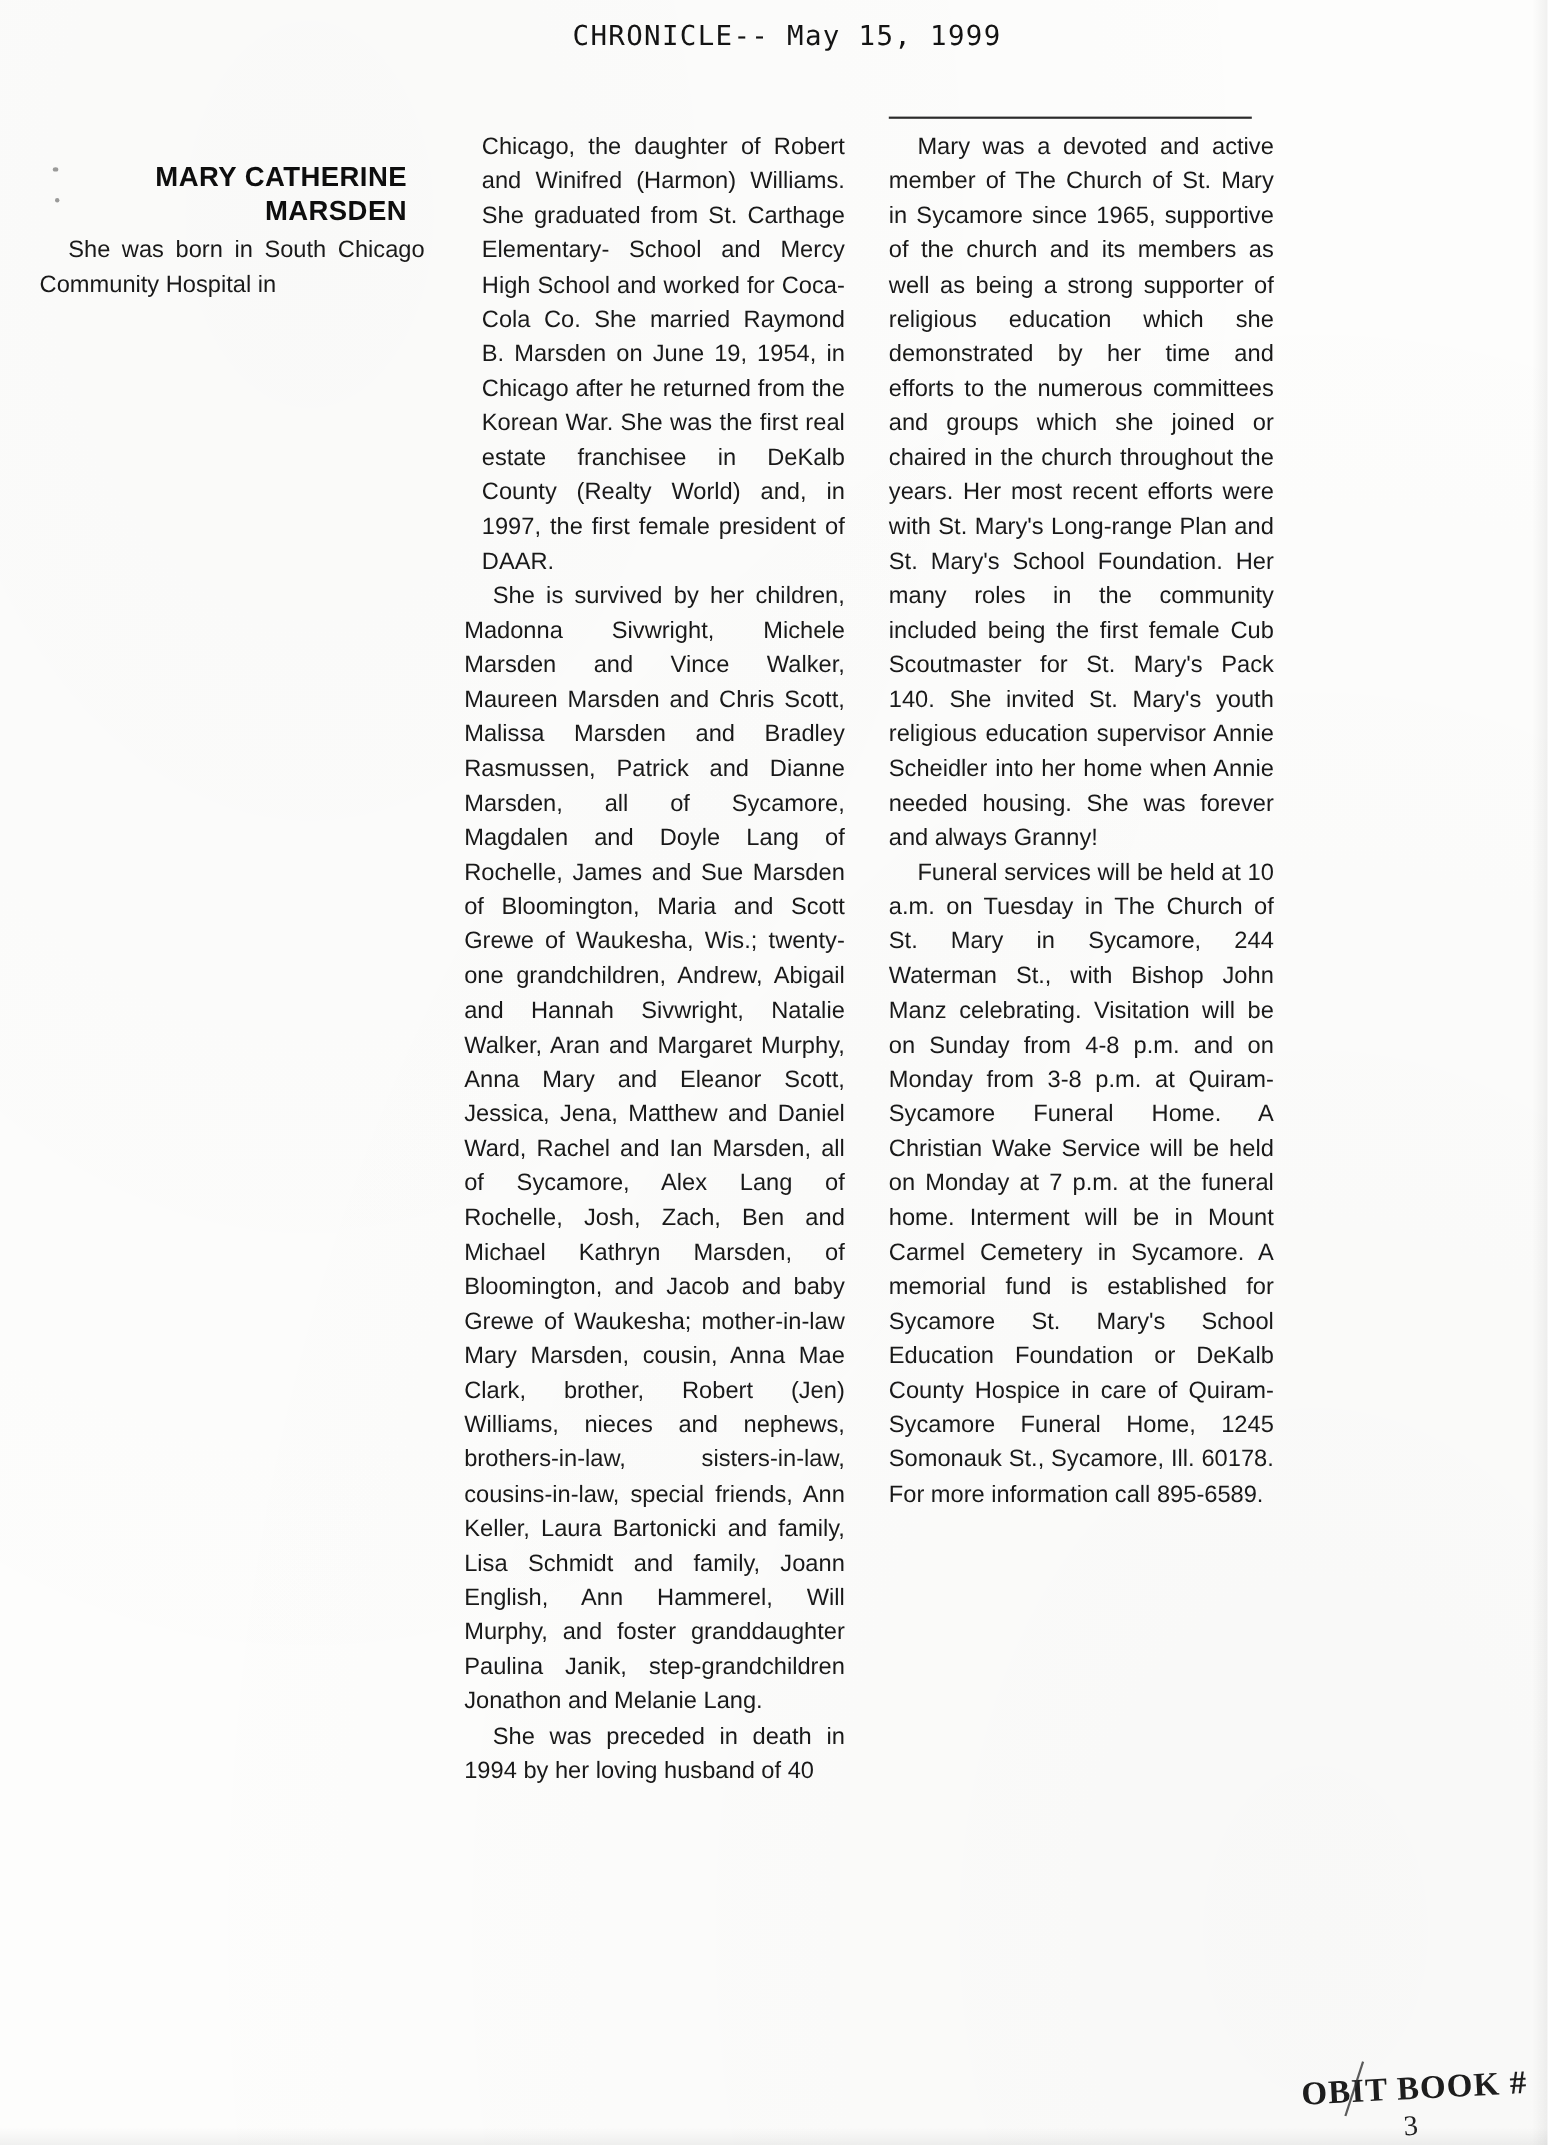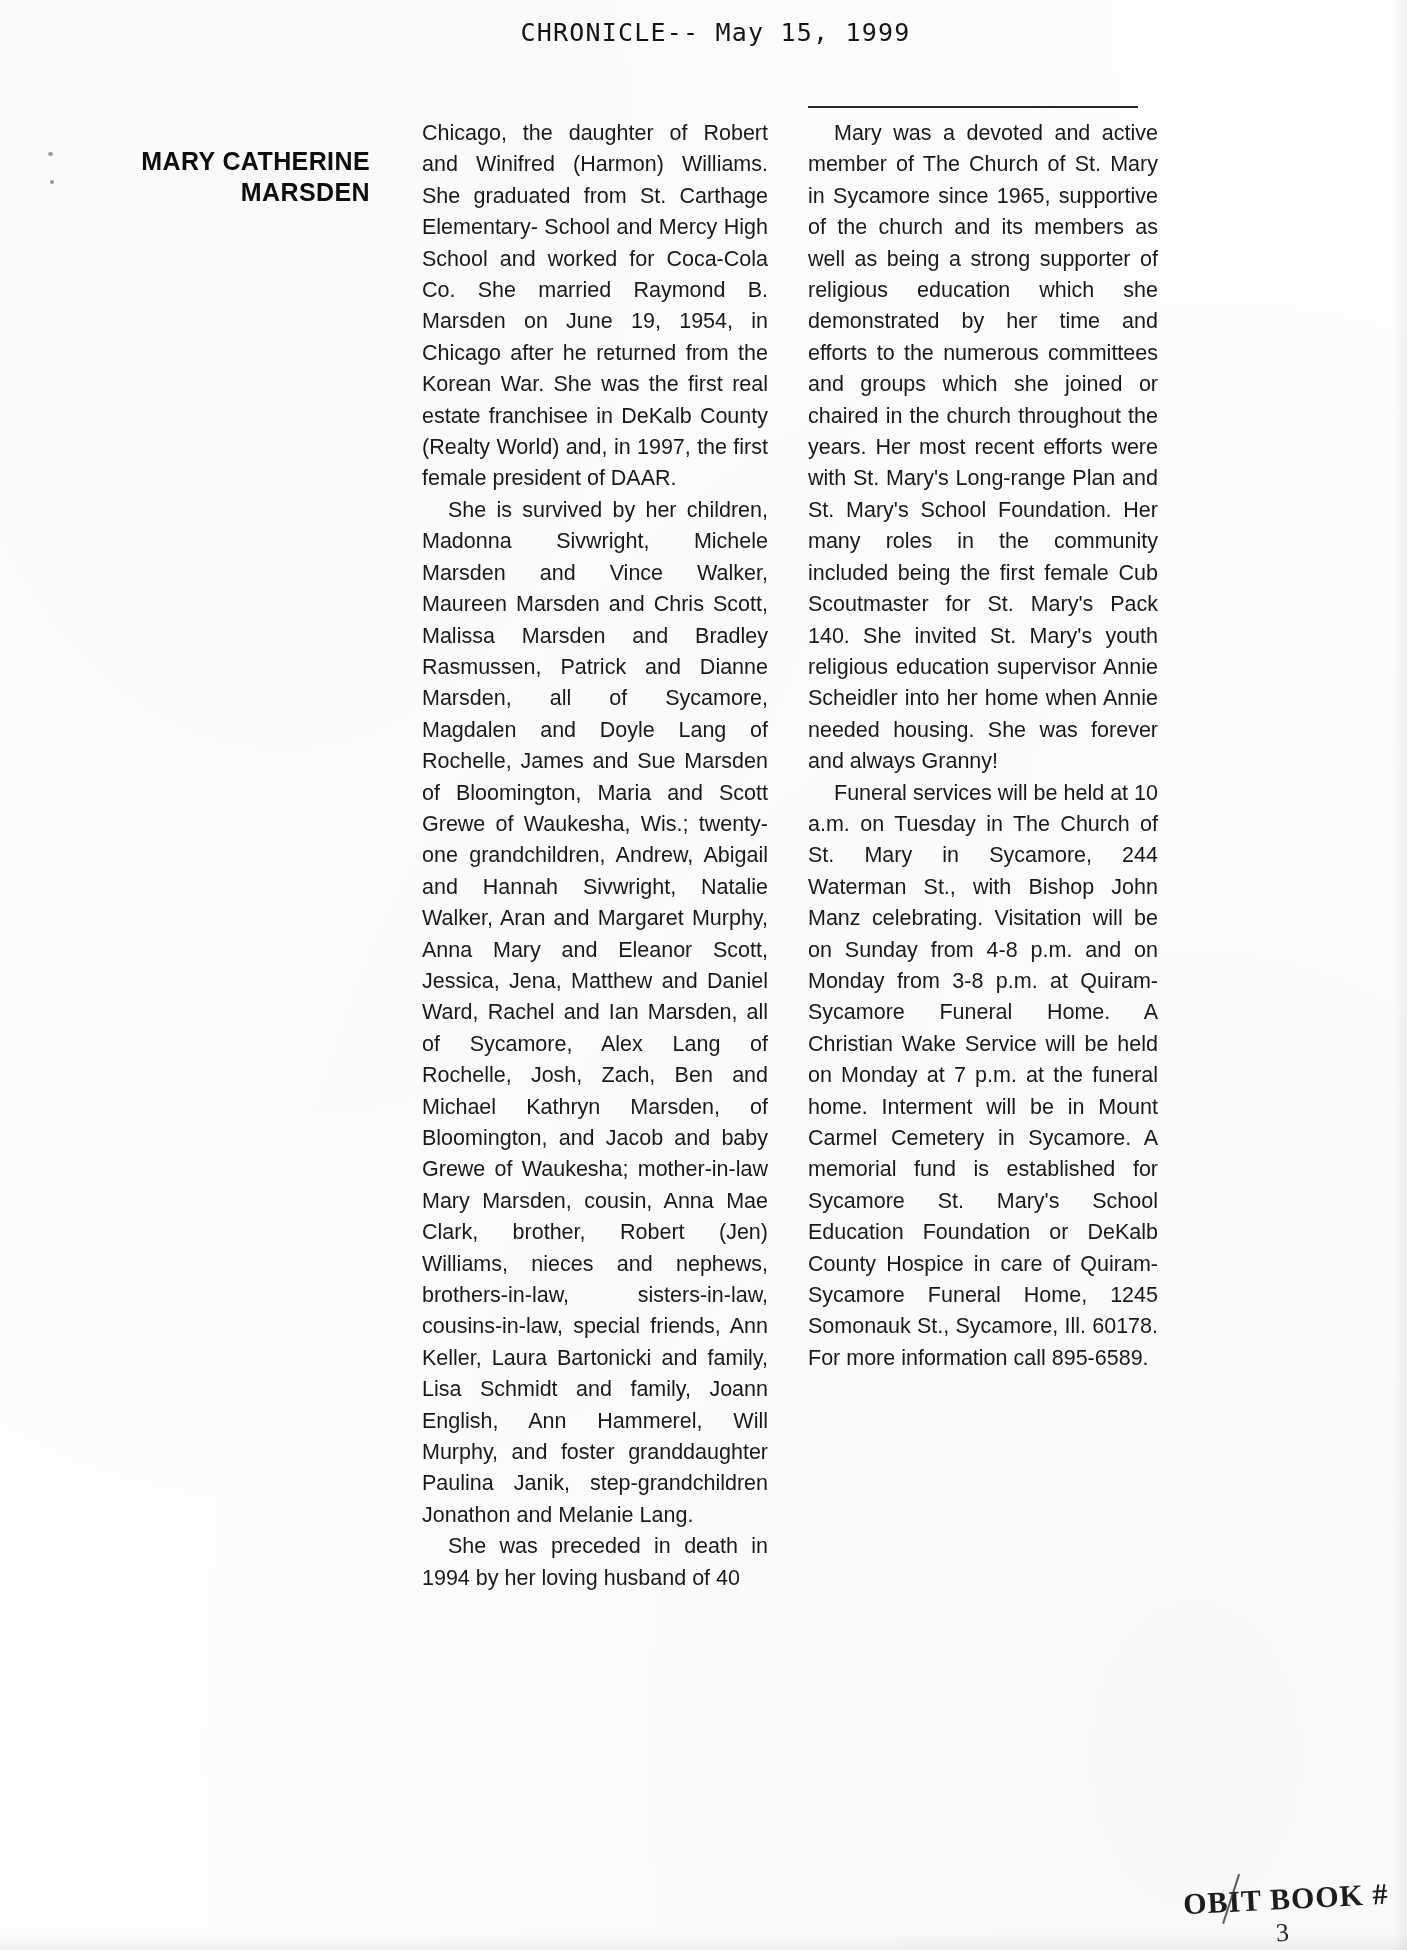--- a/index.html
+++ b/index.html
@@ -85,21 +85,21 @@
     line-height: 31px;
     letter-spacing: 0.4px;
     margin: 28px 16px 4px 16px;
     color: #0e0e0e;
   }
 
   p {
     margin: 0;
     text-indent: 26px;
   }
-  p.noindent { text-indent: 0; }
+  p.noindent { text-indent: 0; margin-left: 16px; }
 
   .col-1 p { margin-bottom: 0; }
 
   .speck {
     position: absolute;
     background: #4a4a4a;
     border-radius: 50%;
     opacity: 0.55;
   }
 
@@ -161,20 +161,21 @@
 
   <div class="masthead">CHRONICLE-- May 15, 1999</div>
 
   <div class="columns">
 
     <div class="col col-1">
       <div class="headline">
         <span>MARY CATHERINE</span><br>
         <span>MARSDEN</span>
       </div>
+      <p>She was born in South Chicago Community Hospital in</p>
       <span class="speck" style="left:12px;top:34px;width:5px;height:4px;"></span>
       <span class="speck" style="left:14px;top:62px;width:4px;height:4px;"></span>
     </div>
 
     <div class="col col-2">
       <p class="noindent">Chicago, the daughter of Robert and Winifred (Harmon) Williams. She graduated from St. Carthage Elementary- School and Mercy High School and worked for Coca-Cola Co. She married Raymond B. Marsden on June 19, 1954, in Chicago after he returned from the Korean War. She was the first real estate franchisee in DeKalb County (Realty World) and, in 1997, the first female president of DAAR.</p>
       <p>She is survived by her children, Madonna Sivwright, Michele Marsden and Vince Walker, Maureen Marsden and Chris Scott, Malissa Marsden and Bradley Rasmussen, Patrick and Dianne Marsden, all of Sycamore, Magdalen and Doyle Lang of Rochelle, James and Sue Marsden of Bloomington, Maria and Scott Grewe of Waukesha, Wis.; twenty-one grandchildren, Andrew, Abigail and Hannah Sivwright, Natalie Walker, Aran and Margaret Murphy, Anna Mary and Eleanor Scott, Jessica, Jena, Matthew and Daniel Ward, Rachel and Ian Marsden, all of Sycamore, Alex Lang of Rochelle, Josh, Zach, Ben and Michael Kathryn Marsden, of Bloomington, and Jacob and baby Grewe of Waukesha; mother-in-law Mary Marsden, cousin, Anna Mae Clark, brother, Robert (Jen) Williams, nieces and nephews, brothers-in-law, sisters-in-law, cousins-in-law, special friends, Ann Keller, Laura Bartonicki and family, Lisa Schmidt and family, Joann English, Ann Hammerel, Will Murphy, and foster granddaughter Paulina Janik, step-grandchildren Jonathon and Melanie Lang.</p>
       <p>She was preceded in death in 1994 by her loving husband of 40</p>
     </div>
 

